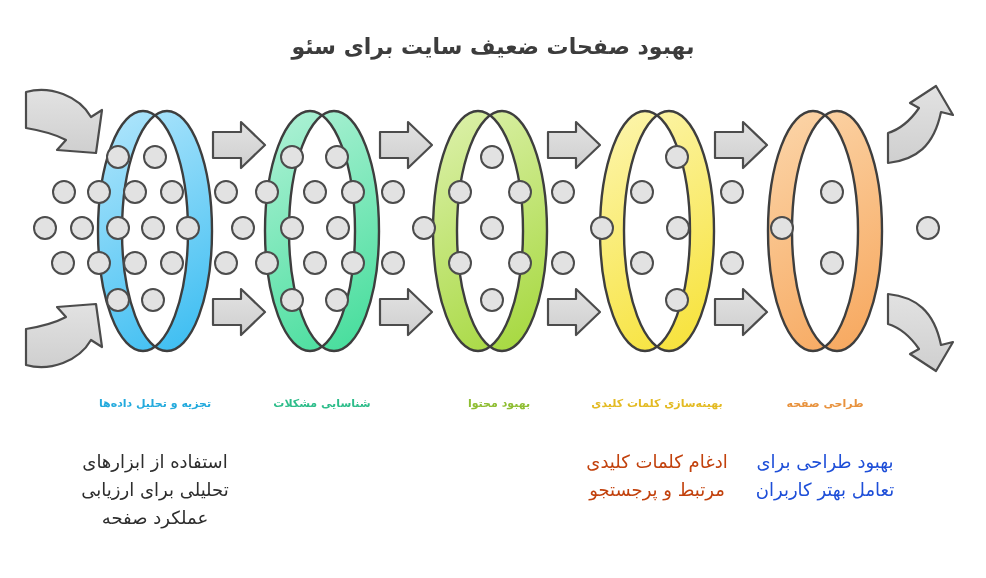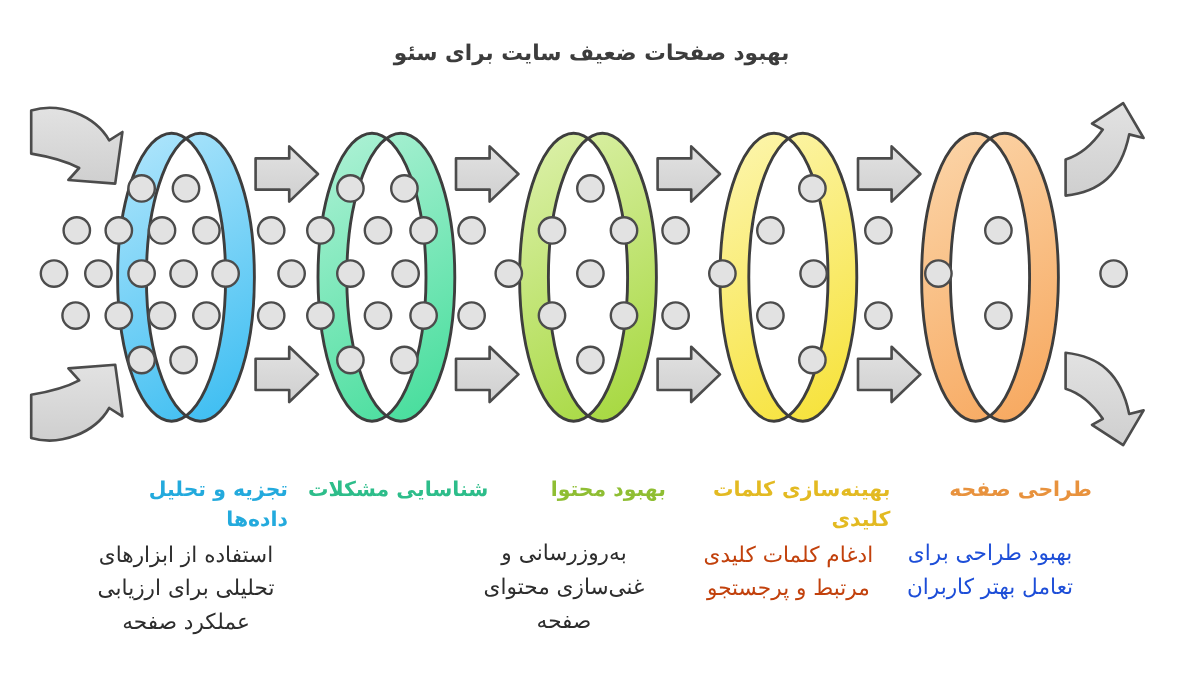--- a/index.html
+++ b/index.html
@@ -2,28 +2,27 @@
 <html lang="fa"><head>
 <meta charset="utf-8">
 <style>
   html,body{margin:0;padding:0;background:#fff;}
   .canvas{
     position:relative;width:986px;height:578px;background:#fff;
     font-family:"DejaVu Sans","Liberation Sans",sans-serif;overflow:hidden;
   }
   .title{
     position:absolute;top:34px;left:0;width:100%;margin:0;
-    text-align:center;font-size:18px;font-weight:bold;letter-spacing:0;
+    text-align:center;font-size:22px;font-weight:bold;letter-spacing:0;
   }
   #diagram{position:absolute;left:0;top:80px;}
   .stage-column{position:absolute;top:396px;width:170px;text-align:center;}
   .stage-label{
-    font-size:17px;font-weight:bold;line-height:1.45;min-height:48px;
+    font-size:11px;font-weight:bold;line-height:1.45;min-height:48px;
     margin:0 0 4px 0;
-    text-align:right;
   }
   .stage-desc{font-size:18px;line-height:1.55;}
 </style>
 </head>
 <body>
 
 <div class="canvas" style="background: rgb(255, 255, 255);">
 
   <h1 class="title" dir="rtl" style="color: rgb(60, 60, 60);">بهبود صفحات ضعیف سایت برای سئو</h1>
 
@@ -154,23 +153,22 @@
     </svg>
 
   <div>
     <div class="stage-column" style="left:70px">
       <div class="stage-label" dir="rtl" style="color: rgb(35, 170, 221);">تجزیه و تحلیل داده‌ها</div>
       <div class="stage-desc" dir="rtl" style="color: rgb(45, 45, 45);">استفاده از ابزارهای تحلیلی برای ارزیابی عملکرد صفحه</div>
     </div>
     <div class="stage-column" style="left:237px">
       <div class="stage-label" dir="rtl" style="color: rgb(45, 189, 138);">شناسایی مشکلات</div>
     </div>
-    <div class="stage-column" style="left:385px">
+    <div class="stage-column" style="left:414px">
       <div class="stage-label" dir="rtl" style="color: rgb(143, 190, 51);">بهبود محتوا</div>
-      <div class="stage-desc" dir="rtl" style="color: rgb(45, 45, 45);">به‌روزرسانی و غنی‌سازی محتوای صفحه</div>
     </div>
     <div class="stage-column" style="left:572px">
       <div class="stage-label" dir="rtl" style="color: rgb(227, 186, 34);">بهینه‌سازی کلمات کلیدی</div>
       <div class="stage-desc" dir="rtl" style="color: #c2410c;">ادغام کلمات کلیدی مرتبط و پرجستجو</div>
     </div>
     <div class="stage-column" style="left:740px">
       <div class="stage-label" dir="rtl" style="color: rgb(232, 146, 61);">طراحی صفحه</div>
       <div class="stage-desc" dir="rtl" style="color: #1d4ed8;">بهبود طراحی برای تعامل بهتر کاربران</div>
     </div>
   </div>

